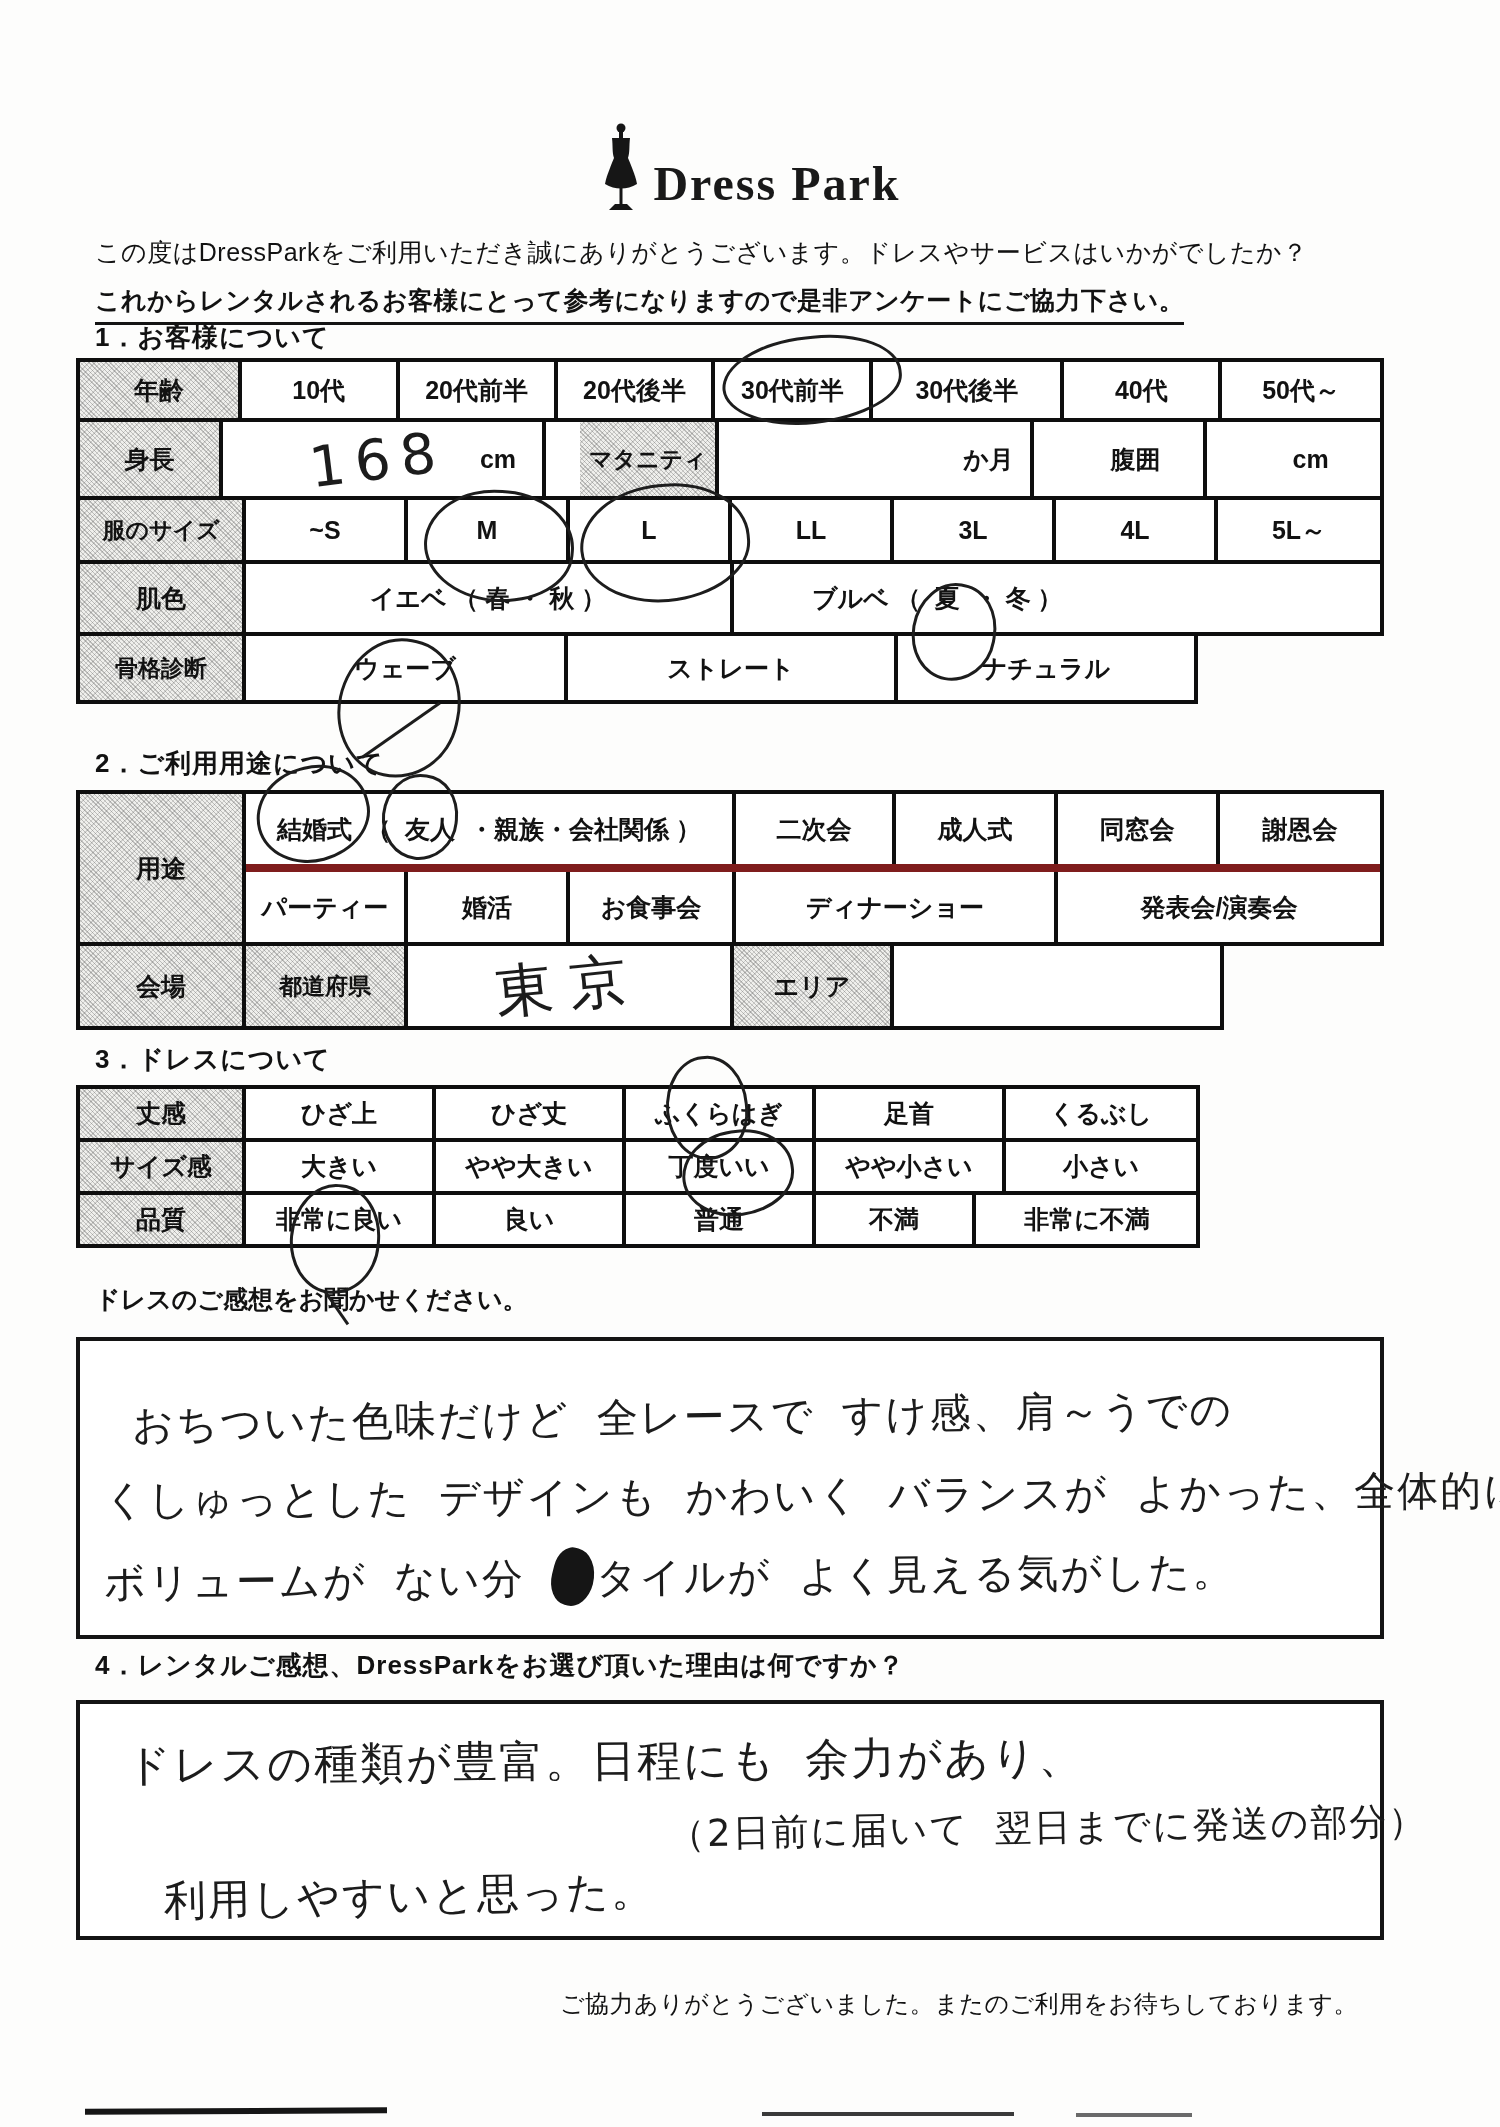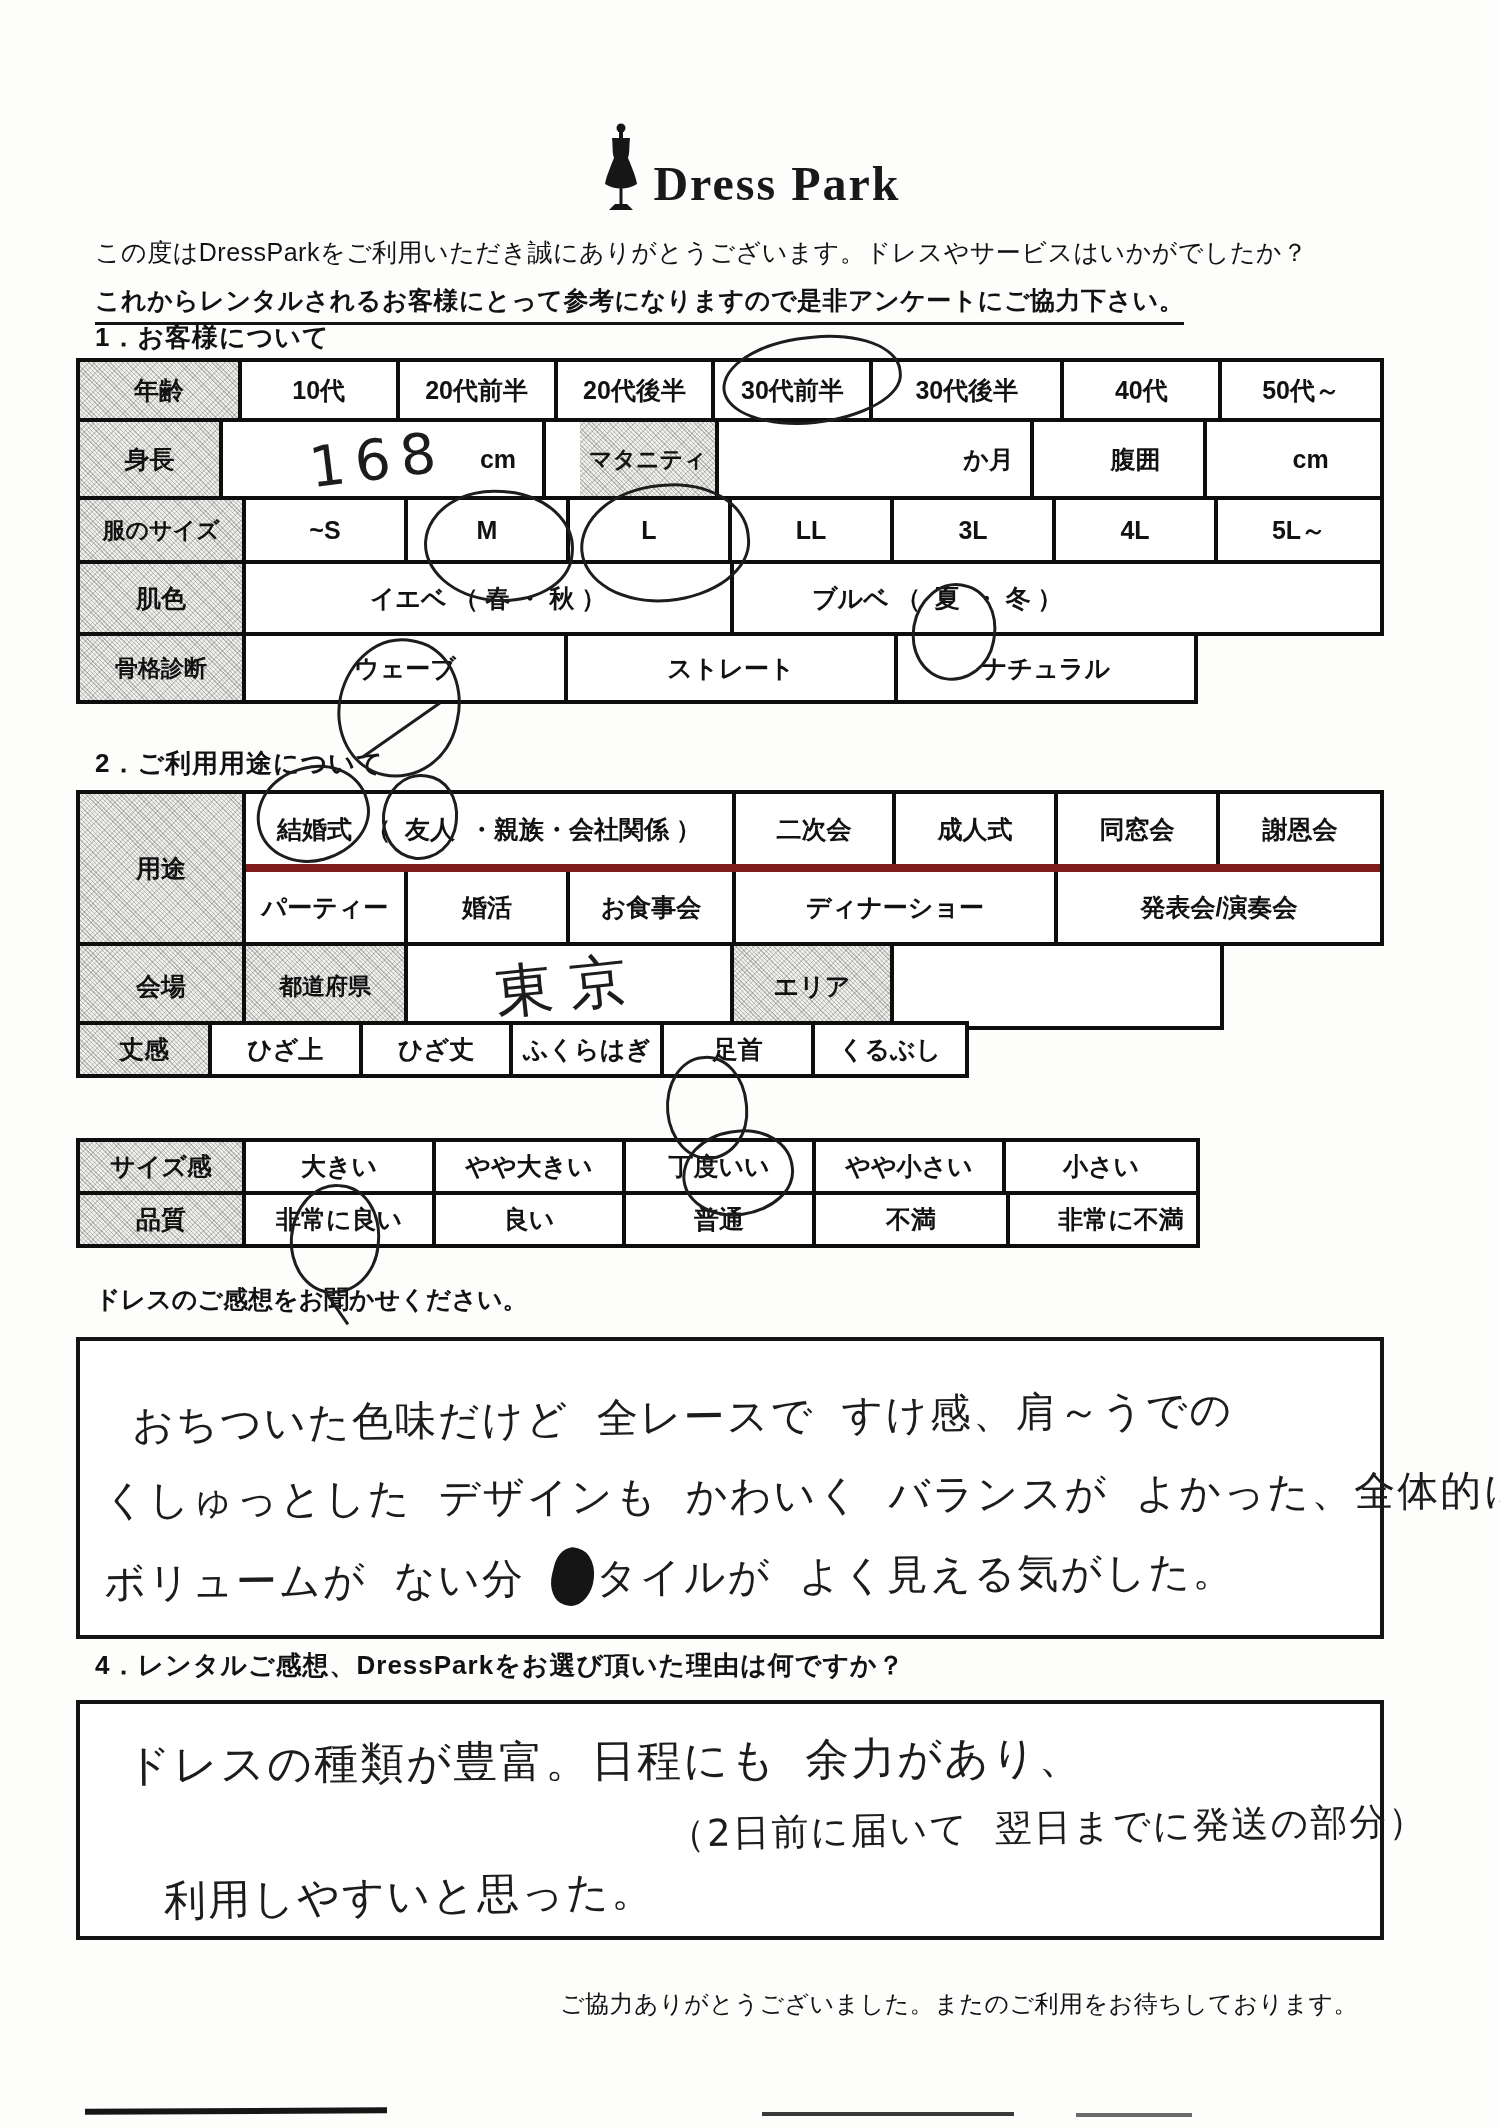--- a/index.html
+++ b/index.html
@@ -166,42 +166,42 @@
     <div class="cell shade" style="width:162px; font-size:23px;">都道府県</div>
     <div class="cell" style="width:326px;">
       <span class="hand hand-tokyo" style="position:static;">東京</span>
     </div>
     <div class="cell shade" style="width:160px;">エリア</div>
     <div class="cell" style="flex:1;"></div>
   </div>
 
   <div class="abs sec-title" style="top:1042px; left:95px;">3．ドレスについて</div>
 
-  <div class="abs trow" style="top:1021px; left:76px; width:893px; height:57px;">
+  <div class="abs trow" style="top:1085px; left:76px; width:1124px; height:57px;">
     <div class="cell shade" style="width:166px;">丈感</div>
     <div class="cell" style="width:190px;">ひざ上</div>
     <div class="cell" style="width:190px;">ひざ丈</div>
     <div class="cell" style="width:190px;">ふくらはぎ</div>
     <div class="cell" style="width:190px;">足首</div>
     <div class="cell" style="width:190px;">くるぶし</div>
   </div>
   <div class="abs trow" style="top:1138px; left:76px; width:1124px; height:57px;">
     <div class="cell shade" style="width:166px;">サイズ感</div>
     <div class="cell" style="width:190px;">大きい</div>
     <div class="cell" style="width:190px;">やや大きい</div>
     <div class="cell" style="width:190px;">丁度いい</div>
     <div class="cell" style="width:190px;">やや小さい</div>
     <div class="cell" style="width:190px;">小さい</div>
   </div>
   <div class="abs trow" style="top:1191px; left:76px; width:1124px; height:57px;">
     <div class="cell shade" style="width:166px;">品質</div>
     <div class="cell" style="width:190px;">非常に良い</div>
     <div class="cell" style="width:190px;">良い</div>
     <div class="cell" style="width:190px;">普通</div>
-    <div class="cell" style="width:194px;">不満</div>
+    <div class="cell" style="width:160px;">不満</div>
     <div class="cell" style="width:174px;padding-left:48px;">非常に不満</div>
   </div>
 
   <div class="abs" style="top:1283px; left:95px; font-size:25px; font-weight:700;">ドレスのご感想をお聞かせください。</div>
   <div class="abs fbox" style="top:1337px; left:76px; width:1308px; height:302px;"></div>
   <div class="hand" style="top:1390px; left:132px; font-size:41px; transform:rotate(-0.8deg);">おちついた色味だけど 全レースで すけ感、肩～うでの</div>
   <div class="hand" style="top:1468px; left:104px; font-size:41px; transform:rotate(-0.4deg);">くしゅっとした デザインも かわいく バランスが よかった、全体的に</div>
   <div class="hand" style="top:1550px; left:104px; font-size:41px; transform:rotate(-0.6deg);">ボリュームが ない分 スタイルが よく見える気がした。</div>
 
   <div class="abs sec-title" style="top:1648px; left:95px;">4．レンタルご感想、DressParkをお選び頂いた理由は何ですか？</div>

